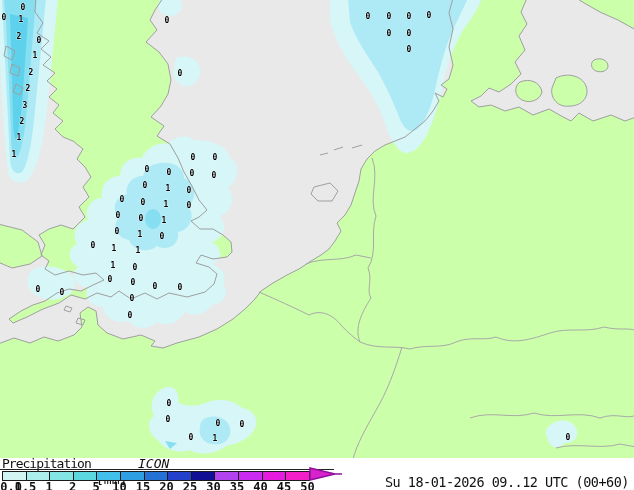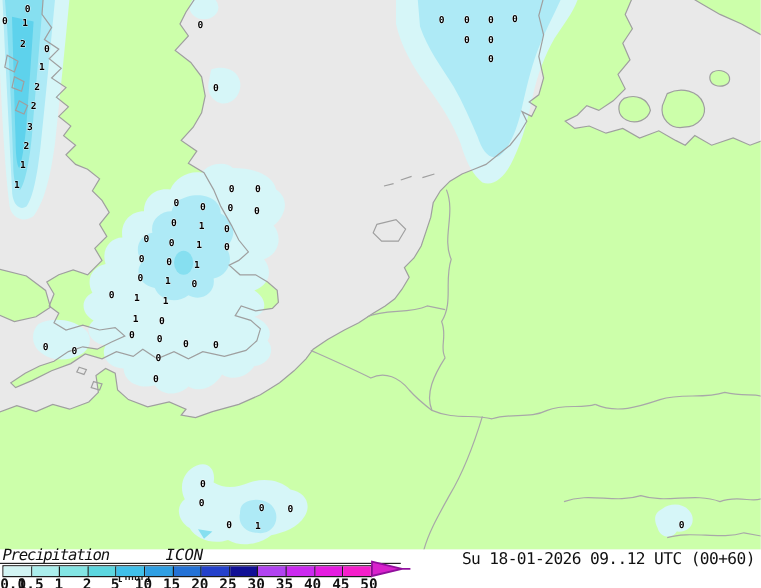--- a/index.html
+++ b/index.html
@@ -5,33 +5,33 @@
   html,body{margin:0;padding:0;background:#ffffff;}
   #app{position:relative;width:634px;height:490px;background:#ffffff;overflow:hidden;
        font-family:"DejaVu Sans Mono","Liberation Mono",monospace;}
   #map-svg{position:absolute;left:0;top:0;}
   .pv{font:bold 8px "DejaVu Sans Mono",monospace;text-anchor:middle;
       paint-order:stroke;stroke:#ffffff;stroke-width:0.6px;}
   
   #legend{position:absolute;left:0;top:458px;width:634px;height:32px;background:#fff;}
   .ltitle{position:absolute;top:0;height:12px;line-height:12px;font-size:13px;
           letter-spacing:-1px;color:#111;white-space:pre;}
-  #l-product{left:2px;font-style:italic;}
+  #l-product{left:2px;}
   #l-unit{left:96px;letter-spacing:0;margin-top:16px;}
   #l-model{left:138px;letter-spacing:0;font-style:italic;}
   #l-rule{position:absolute;left:0;top:11px;width:334px;height:1px;background:#222;}
   #scale-bar{position:absolute;left:2px;top:13px;width:306px;height:8px;
              border:1px solid #1a1a1a;display:flex;}
   #scale-bar .seg{flex:1 1 auto;height:100%;border-right:1px solid #1a1a1a;}
   #scale-bar .seg:last-child{border-right:none;}
   #scale-arrow{position:absolute;left:309px;top:7px;}
   #scale-ticks{position:absolute;left:0;top:22px;width:340px;height:12px;}
   #scale-ticks .tick{position:absolute;top:0;transform:translateX(-50%);
                      font:bold 12px "DejaVu Sans Mono",monospace;color:#111;}
-  #l-datetime{position:absolute;right:5px;top:0;font-size:13.5px;letter-spacing:-0.5px;
+  #l-datetime{position:absolute;right:5px;top:16px;font-size:13.5px;letter-spacing:-0.5px;
               color:#111;white-space:pre;}
   #l-copyright{position:absolute;right:5px;top:16px;font-size:13px;letter-spacing:-0.5px;
                white-space:pre;}
 </style>
 </head>
 <body>
 
 <div id="app">
 
   <svg id="map-svg" width="634" height="458" viewBox="0 0 634 458">

